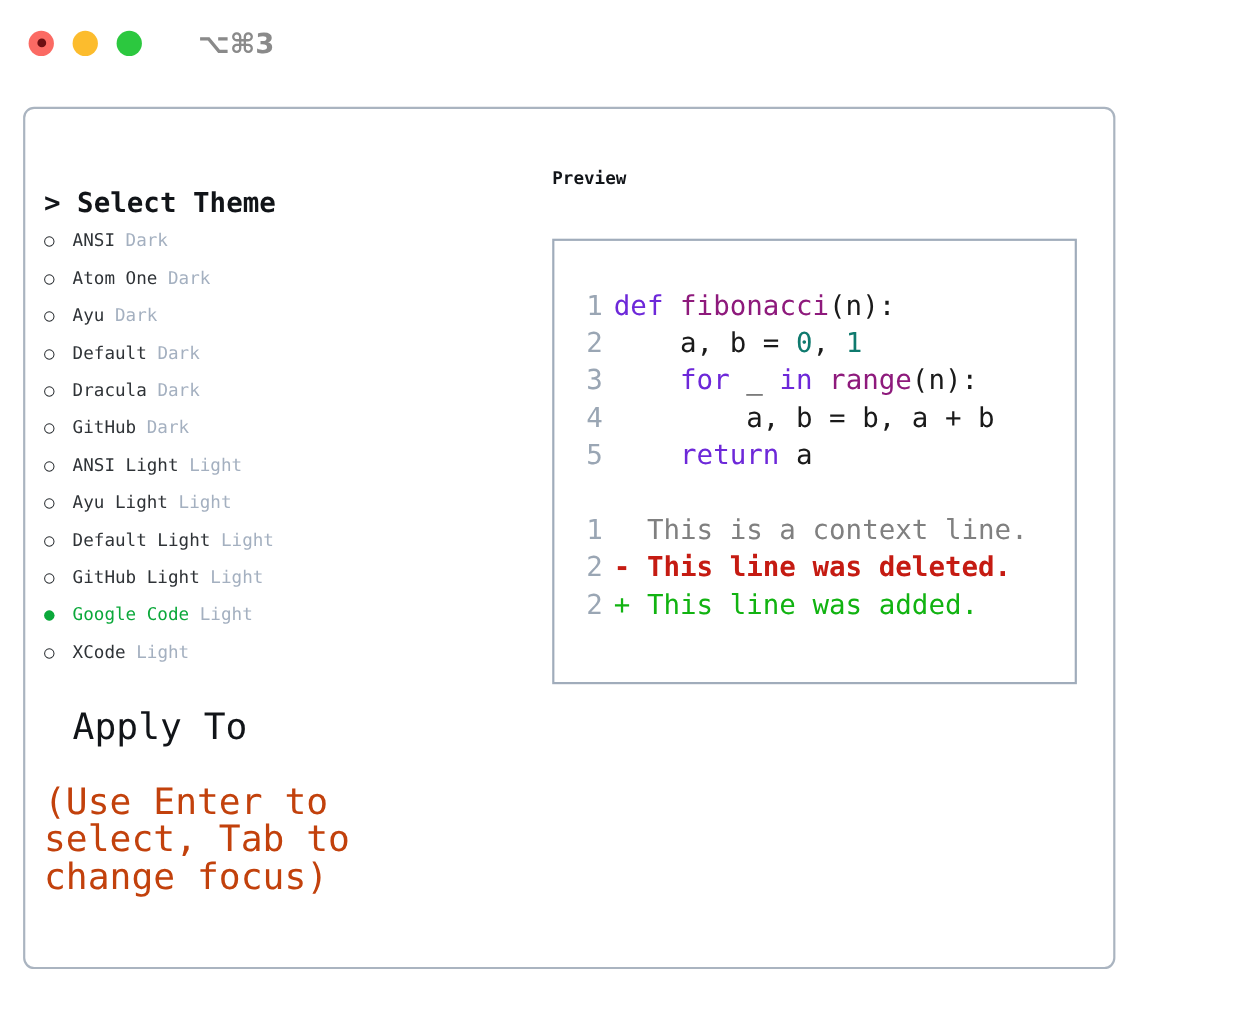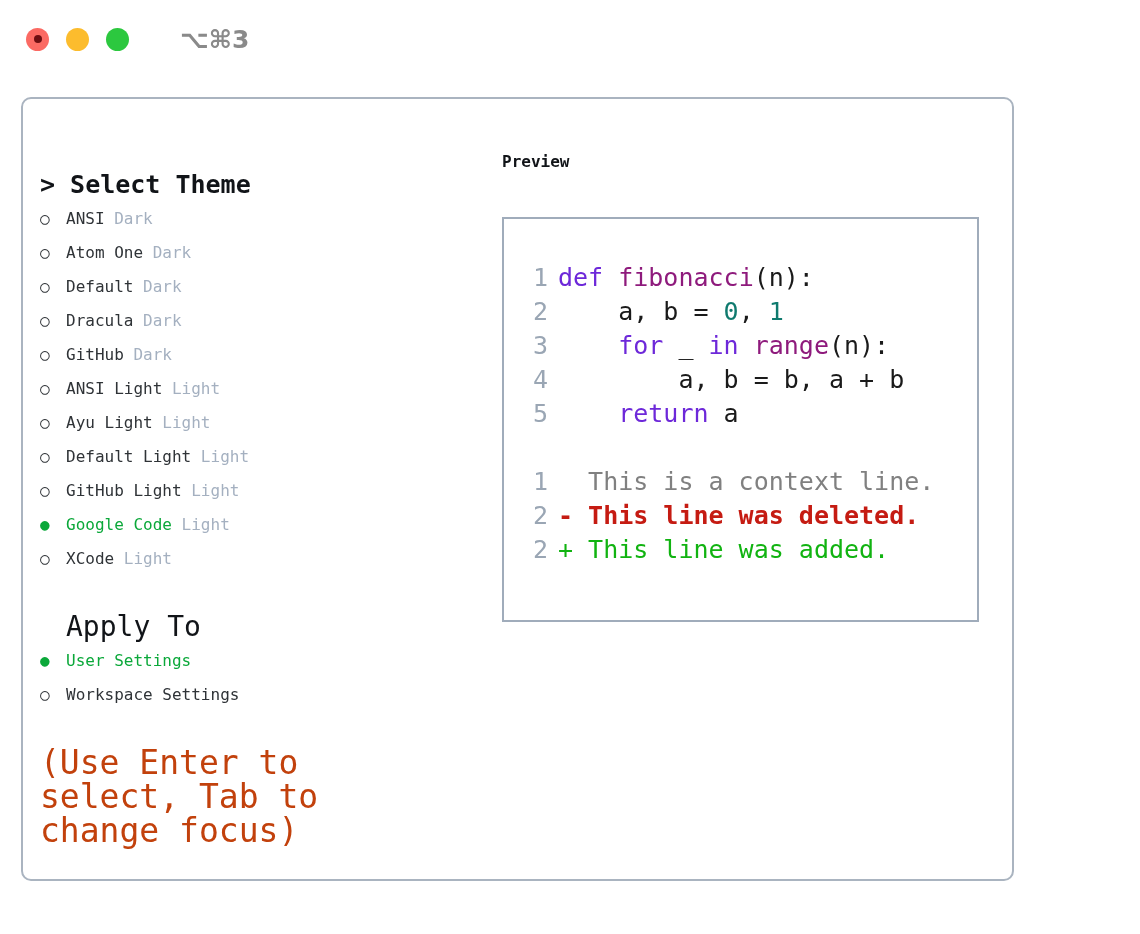--- a/index.html
+++ b/index.html
@@ -120,21 +120,21 @@
   .opt.selected .bullet { color: #0ba83a; }
   .opt.selected .opt-label { color: #0ba83a; }
   .opt-label { color: #2f3337; }
   .opt-kind {
     color: #a4b0c0;
   }
 
   .section-gap { height: 34px; }
 
   .subheader {
-    font-size: 28px;
+    font-size: 33px;
     line-height: 34px;
     color: #111418;
     white-space: pre;
     padding-left: 26px;
   }
 
   .hint {
     margin-top: 34px;
     font-size: 33px;
     line-height: 34px;
@@ -212,39 +212,36 @@
   <div class="pane">
     <div class="content">
 
       <div class="left-col">
 
         <div class="header-row"><span>&gt; </span><span>Select Theme</span></div>
 
         <div id="theme-list">
             <div class="opt"><span class="bullet">○ </span><span class="opt-label">ANSI</span><span class="opt-kind"> Dark</span></div>
             <div class="opt"><span class="bullet">○ </span><span class="opt-label">Atom One</span><span class="opt-kind"> Dark</span></div>
+            <div class="opt"><span class="bullet">○ </span><span class="opt-label">Ayu</span><span class="opt-kind"> Dark</span></div>
             <div class="opt"><span class="bullet">○ </span><span class="opt-label">Default</span><span class="opt-kind"> Dark</span></div>
             <div class="opt"><span class="bullet">○ </span><span class="opt-label">Dracula</span><span class="opt-kind"> Dark</span></div>
             <div class="opt"><span class="bullet">○ </span><span class="opt-label">GitHub</span><span class="opt-kind"> Dark</span></div>
             <div class="opt"><span class="bullet">○ </span><span class="opt-label">ANSI Light</span><span class="opt-kind"> Light</span></div>
             <div class="opt"><span class="bullet">○ </span><span class="opt-label">Ayu Light</span><span class="opt-kind"> Light</span></div>
             <div class="opt"><span class="bullet">○ </span><span class="opt-label">Default Light</span><span class="opt-kind"> Light</span></div>
             <div class="opt"><span class="bullet">○ </span><span class="opt-label">GitHub Light</span><span class="opt-kind"> Light</span></div>
             <div class="opt selected"><span class="bullet">● </span><span class="opt-label">Google Code</span><span class="opt-kind"> Light</span></div>
             <div class="opt"><span class="bullet">○ </span><span class="opt-label">XCode</span><span class="opt-kind"> Light</span></div>
           </div>
 
         <div class="section-gap"></div>
 
         <div class="subheader">Apply To</div>
 
-        <div id="apply-list">
-            <div class="opt selected"><span class="bullet">● </span><span class="opt-label">User Settings</span></div>
-            <div class="opt"><span class="bullet">○ </span><span class="opt-label">Workspace Settings</span></div>
-          </div>
 
         <div class="hint">(Use Enter to select, Tab to change focus)</div>
       </div>
 
       <div class="right-col">
         <div class="preview-title">Preview</div>
 
         <div class="code-box">
           <div id="code-lines">
               <div class="code-line"><span class="ln">1</span><span class="code-text"><span class="kw">def </span><span class="fn">fibonacci</span><span class="punct">(n):</span></span></div>

